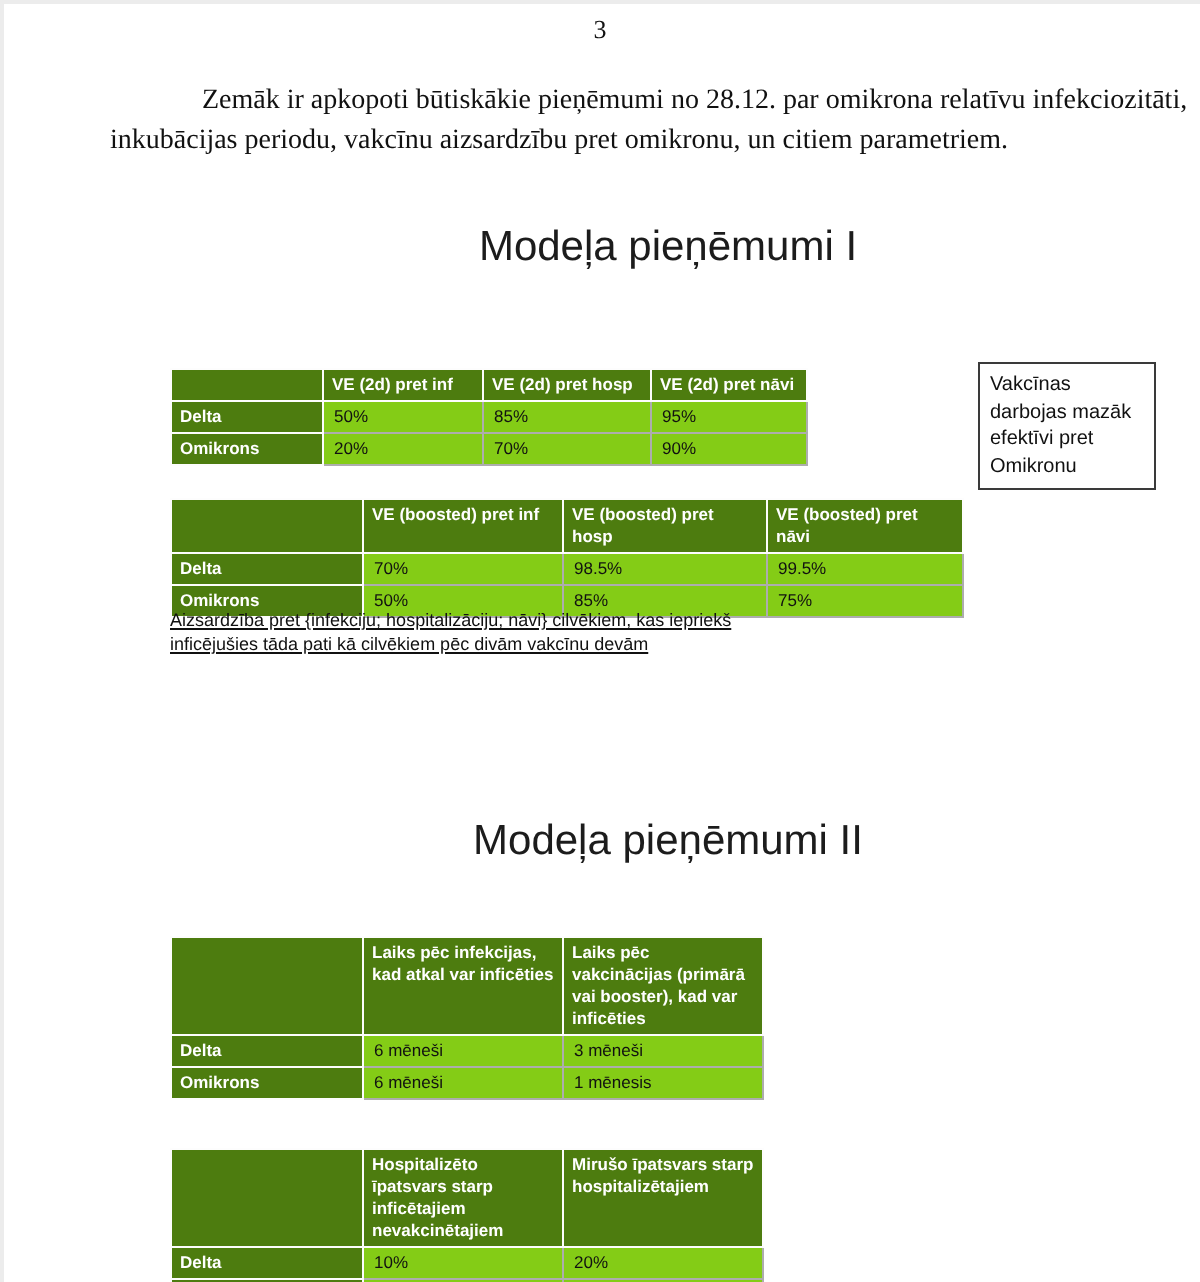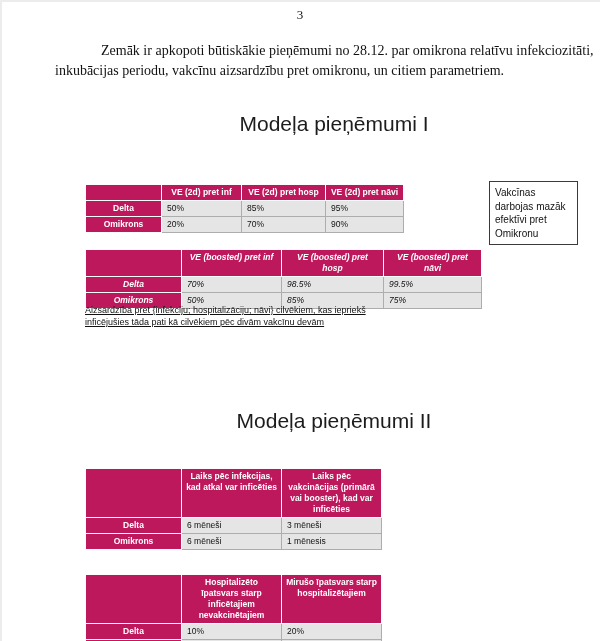--- a/index.html
+++ b/index.html
@@ -36,38 +36,38 @@
 
   table.dtab {
     position: absolute;
     border-collapse: collapse;
     table-layout: fixed;
     font-family: "Liberation Sans", sans-serif;
     font-size: 8.5px;
     line-height: 1.3;
   }
   .dtab th {
-    background: #be185d; color: #ffffff;
-    font-weight: 700; text-align: center;
+    background: #4d7c0f; color: #ffffff;
+    font-weight: 700; text-align: left;
     padding: 2px 4px;
     border: 1px solid #fdfdfd;
     vertical-align: top;
     overflow: hidden;
   }
   .dtab td {
-    background: #e5e5e5; color: #111;
+    background: #84cc16; color: #111;
     text-align: left;
     padding: 2px 5px;
     border: 1px solid #adadad;
     vertical-align: middle;
     white-space: nowrap;
     overflow: hidden;
   }
   #table1 { left: 85px; top: 184px; width: 318px; }
-  #table2 { left: 85px; top: 249px; width: 396px; font-style: italic; }
+  #table2 { left: 85px; top: 249px; width: 396px; }
   #table3 { left: 85px; top: 468px; width: 296px; }
   #table4 { left: 85px; top: 558px; width: 296px; margin-top: 16px; }
   tr.tallhead th { height: 40px; }
 
   .notebox {
     position: absolute;
     border: 1px solid #3a3a3a;
     background: #ffffff;
     font-family: "Liberation Sans", sans-serif;
     font-size: 10px; line-height: 1.35;

